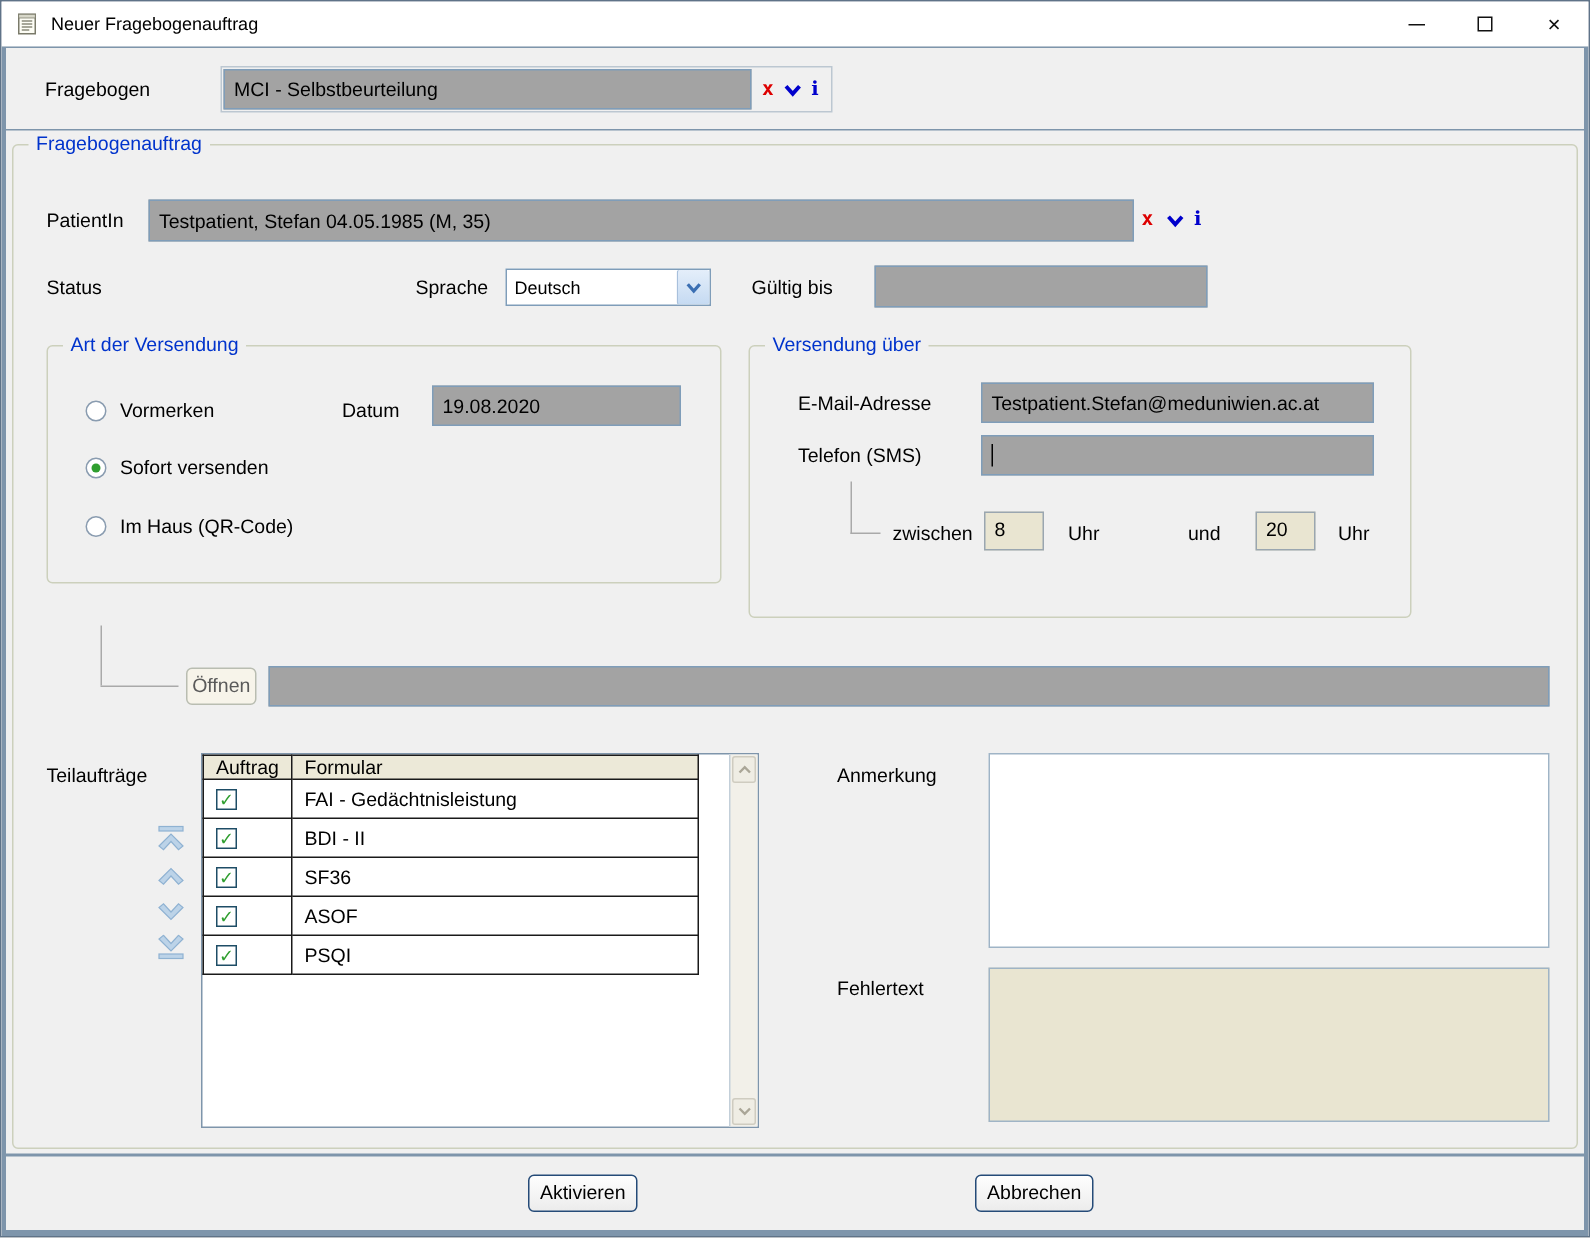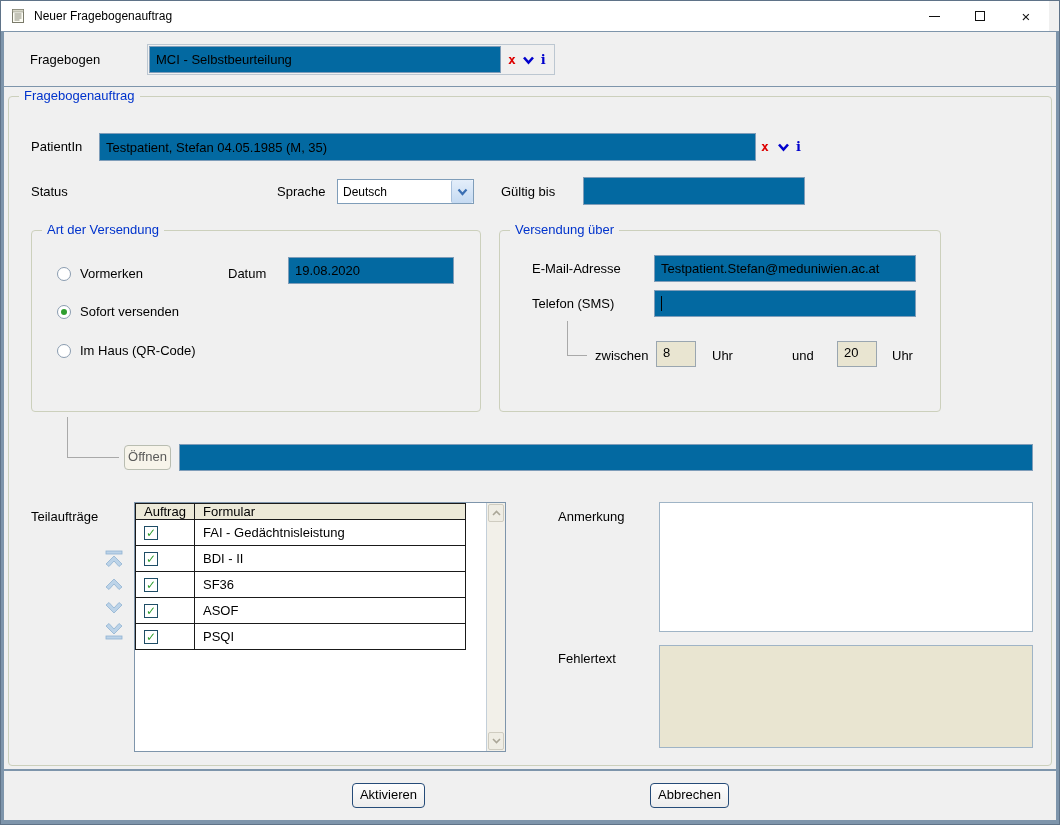--- a/index.html
+++ b/index.html
@@ -3,38 +3,38 @@
 <meta charset="utf-8">
 <style>
   * { margin:0; padding:0; box-sizing:border-box; }
   html,body { width:1060px; height:825px; background:#c9c9c9; }
   body { font-family:"Liberation Sans","DejaVu Sans",sans-serif; font-size:13px; color:#000; }
 
   .window { position:relative; width:1060px; height:825px; background:#f0f0f0;
             border:1px solid #5f7388; overflow:hidden; }
 
   
-  .titlebar { position:absolute; top:0; left:0; right:10px; height:30px; background:#ffffff;
+  .titlebar { position:absolute; top:0; left:0; right:0; height:30px; background:#ffffff;
               display:flex; align-items:center; padding-left:9px; }
   .title-icon { width:16px; height:16px; margin-right:8px; flex:0 0 auto; }
   .title-text { font-size:12px; color:#000; }
   .win-controls { position:absolute; right:0; top:0; height:30px; display:flex; }
   .win-btn { width:46px; height:30px; display:flex; align-items:center; justify-content:center;
              cursor:default; font-size:15px; color:#111; }
   .min-glyph { display:inline-block; width:11px; height:1px; background:#111; }
   .max-glyph { display:inline-block; width:10px; height:10px; border:1px solid #111; background:transparent; }
 
   
   .frame { position:absolute; top:30px; left:0; right:0; bottom:0; background:#f0f0f0;
            border-top:1px solid #7e95ab; border-left:3px solid #7e95ab;
            border-right:3px solid #7e95ab; border-bottom:4px solid #7e95ab; }
 
   .lbl { position:absolute; height:18px; line-height:18px; white-space:nowrap; }
 
-  .inp { position:absolute; border:1px solid #7f9db9; background:#0369a1; font-family:"Liberation Sans",sans-serif;
+  .inp { position:absolute; border:1px solid #7f9db9; background:#a3a3a3; font-family:"Liberation Sans",sans-serif;
          font-size:13px; padding:0 6px; outline:none; }
   .beige-box { position:absolute; border:1px solid #9aa6b0; font-size:13px; padding:3px 6px;
                background:linear-gradient(to right,#e9e5d1 0%,#e9e5d1 72%,#f3f2ee 72%,#f3f2ee 100%); }
   .beige-solid { background:#e9e5d1; }
 
   
   .top-section { position:absolute; top:0; left:0; right:0; height:55px; border-bottom:1px solid #7e95ab; }
   .combo-wrap { position:absolute; left:143px; top:12px; width:408px; height:31px;
                 border:1px solid #bcc7d1; display:flex; align-items:center; background:#f0f0f0; }
   .combo-wrap .inp { position:relative; left:1px; top:0; width:352px; height:27px; }
@@ -161,21 +161,21 @@
         <span class="sel-btn">
           <svg width="11" height="8" viewBox="0 0 11 8">
             <path d="M1.5 1.5 L5.5 6 L9.5 1.5" fill="none" stroke="#3b6fb3" stroke-width="2.2"></path>
           </svg>
         </span>
       </div>
 
       <span class="lbl" style="left:492px; top:86px;">Gültig bis</span>
       <input class="inp" style="left: 574px; top: 80px; width: 222px; height: 28px;" value="">
 
-      <div class="groupbox" style="left:22px; top:133px; width:450px; height:182px;">
+      <div class="groupbox" style="left:22px; top:133px; width:450px; height:159px;">
         <span class="legend">Art der Versendung</span>
 
         <span class="radio" style="left:25px; top:36px;"></span>
         <span class="radio-label" style="left:48px; top:34px;">Vormerken</span>
 
         <span class="lbl" style="left:196px; top:34px;">Datum</span>
         <input class="inp" style="left: 256px; top: 26px; width: 166px; height: 27px;" value="19.08.2020">
 
         <span class="radio on" style="left:25px; top:74px;"></span>
         <span class="radio-label" style="left:48px; top:72px;">Sofort versenden</span>

